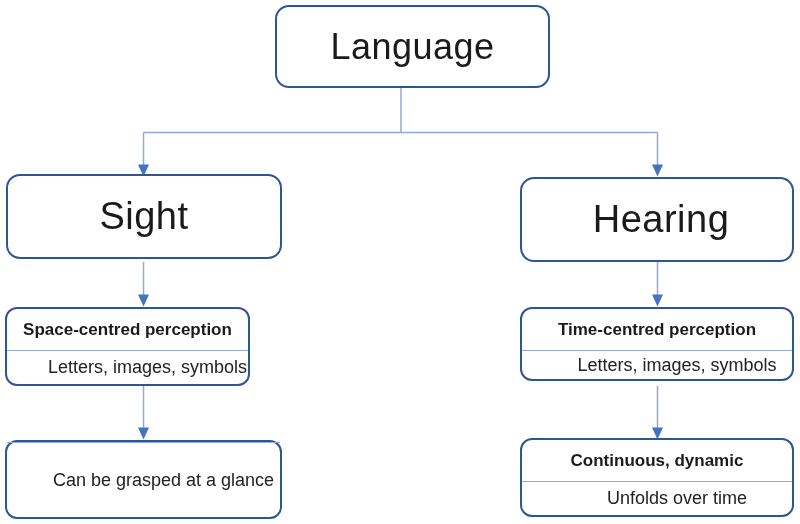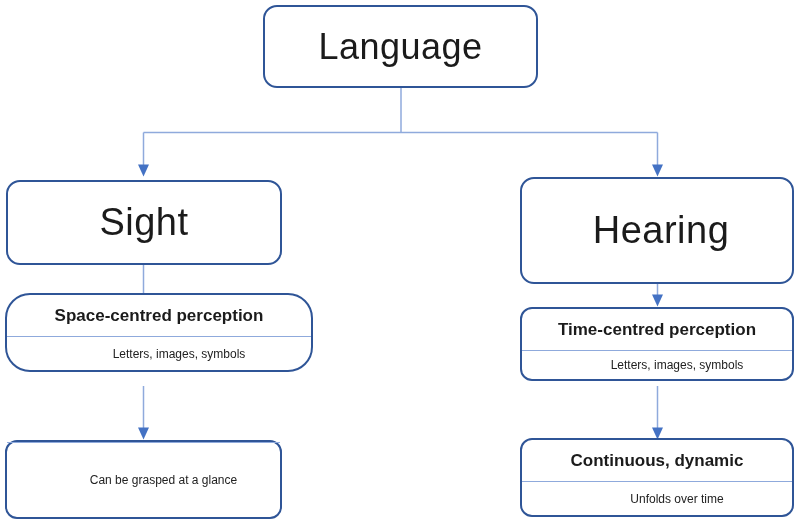--- a/index.html
+++ b/index.html
@@ -22,21 +22,21 @@
     position: absolute;
     box-sizing: border-box;
     border: 2px solid #2F5597;
     border-radius: 14px;
     background: #ffffff;
     display: flex;
     align-items: center;
     justify-content: center;
   }
   .node.big { font-size: 38px; font-weight: 400; letter-spacing: 0.5px; }
-  .node.root { font-size: 36px; }
+  .node.root { font-size: 36px; margin-left: 12px; }
   .node.split {
     flex-direction: column;
     align-items: stretch;
     justify-content: flex-start;
     border-radius: 12px;
   }
   .split .row-title {
     height: 41px;
     display: flex;
     align-items: center;
@@ -46,21 +46,21 @@
   }
   .split .divider {
     height: 0;
     border-top: 1px solid #8FAADC;
   }
   .split .row-sub {
     flex: 1;
     display: flex;
     align-items: center;
     justify-content: center;
-    font-size: 12px;
+    font-size: 18px;
     font-weight: 400;
     color: #222222;
     padding-left: 40px;
   }
 </style>
 </head>
 <body>
 
 <div class="canvas">
 
@@ -82,29 +82,29 @@
       <polygon points="652,294.5 663,294.5 657.5,306.5"></polygon>
       <polygon points="138,427.5 149,427.5 143.5,439.5"></polygon>
       <polygon points="652,427.5 663,427.5 657.5,439.5"></polygon>
     </g>
   </svg>
 
   <div class="node big root" style="left:263px; top:5px; width:275px; height:83px;">
     <span>Language</span>
   </div>
 
-  <div class="node big" style="left:6px; top:180px; width:276px; height:85px;">
+  <div class="node big" style="left:6px; top:174px; width:276px; height:85px;">
     <span>Sight</span>
   </div>
 
-  <div class="node big" style="left:520px; top:177px; width:274px; height:107px;padding-left:8px;">
+  <div class="node big" style="left:520px; top:177px; width:274px; height:85px;padding-left:8px;">
     <span>Hearing</span>
   </div>
 
-  <div class="node split" style="left:5px; top:293px; width:308px; height:79px;border-radius:25px;">
+  <div class="node split" style="left:5px; top:307px; width:245px; height:79px;">
     <div class="row-title">Space-centred perception</div>
     <div class="divider"></div>
     <div class="row-sub">Letters, images, symbols</div>
   </div>
 
   <div class="node split" style="left:520px; top:307px; width:274px; height:74px;">
     <div class="row-title">Time-centred perception</div>
     <div class="divider"></div>
     <div class="row-sub">Letters, images, symbols</div>
   </div>

